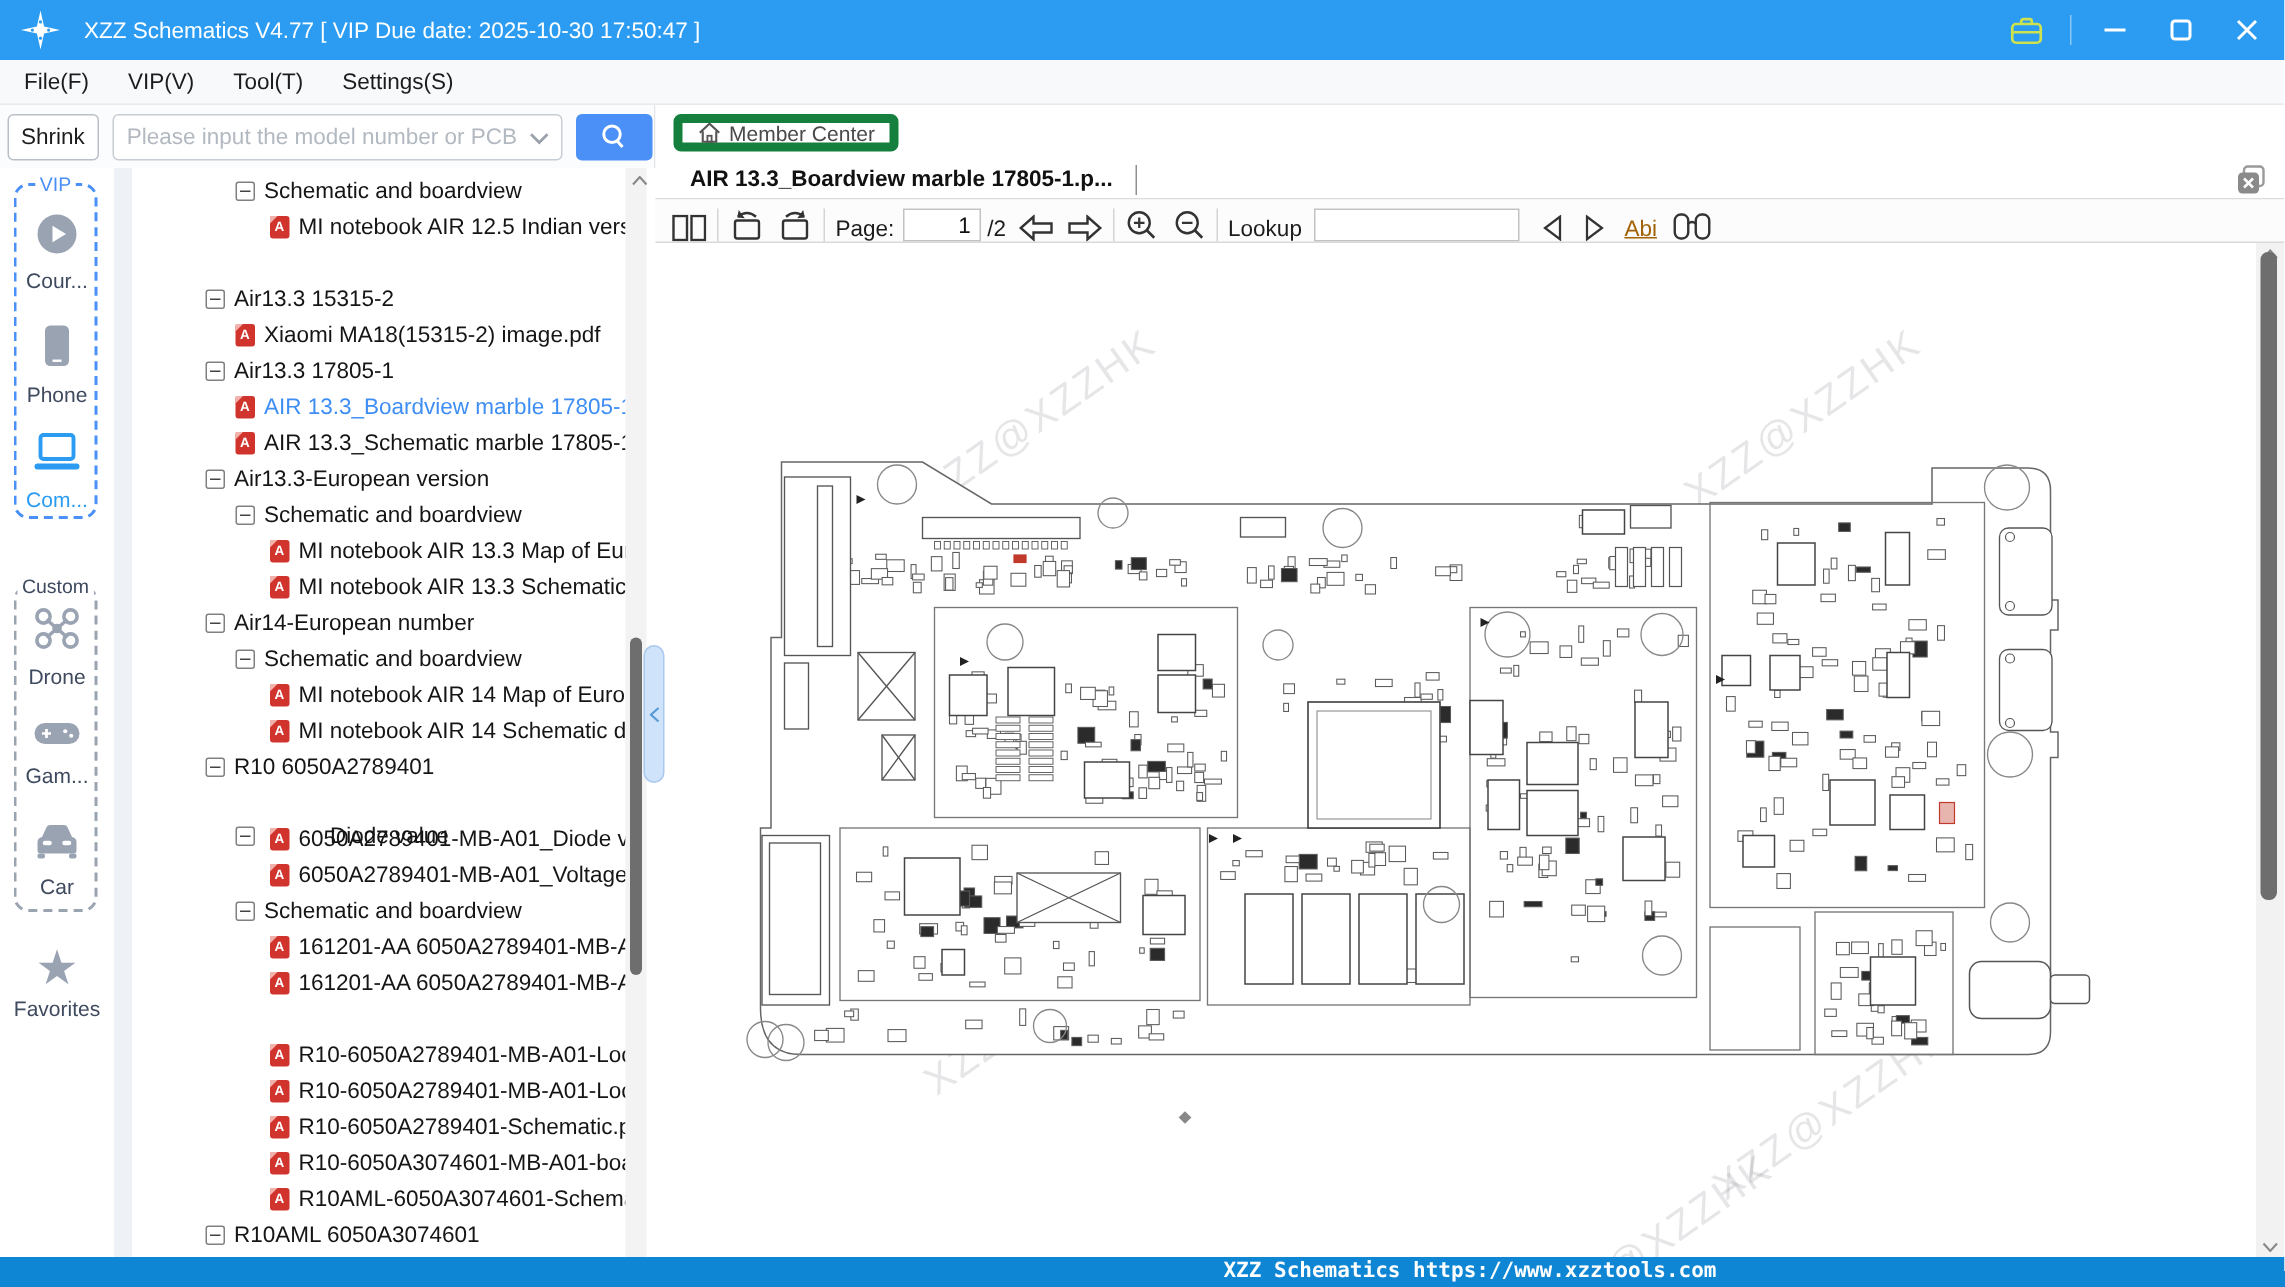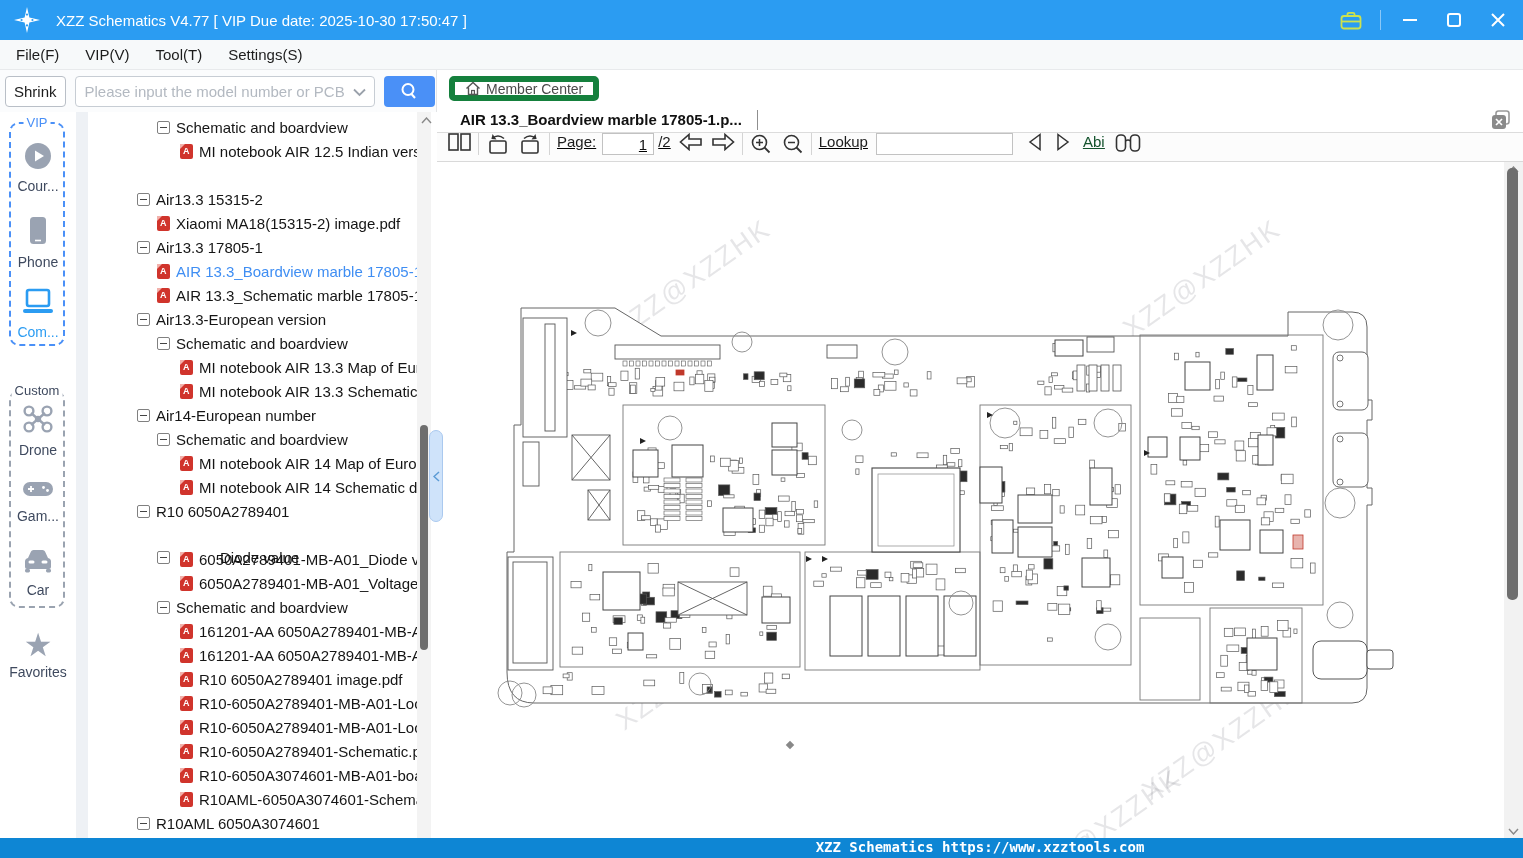--- a/index.html
+++ b/index.html
@@ -57,27 +57,27 @@
   .collapse-handle { left:429px; top:430px; width:14px; height:92px; background:#cfe3fa; border:1px solid #aac9ef; border-radius:7px; display:flex; align-items:center; justify-content:center; color:#5b9bd5; font-size:11px; cursor:pointer; z-index:5; }
 
   
   .member-row { left:437px; top:70px; width:1086px; height:37px; background:#fff; display:flex; align-items:center; }
   .member-btn { margin-left:12px; height:25px; padding:0 10px; border:6px solid #15803d; border-radius:5px; display:flex; align-items:center; gap:5px; font-size:14px; color:#4a4a4a; cursor:pointer; background:#fff; }
   .tab-row { left:437px; top:107px; width:1086px; height:26px; background:#fff; border-bottom:1px solid #dcdcdc; }
   .tab-title { position:absolute; left:23px; top:4px; font-size:15px; font-weight:bold; color:#111; }
   .tab-sep { position:absolute; left:320px; top:3px; width:1px; height:20px; background:#8f8f8f; }
   .closeall { position:absolute; right:12px; top:3px; width:20px; height:20px; cursor:pointer; }
 
-  .toolbar-row { left:437px; top:133px; width:1086px; height:29px; background:#fcfcfc; border-bottom:1px solid #d9d9d9; display:flex; align-items:flex-start;text-decoration:underline; }
+  .toolbar-row { left:437px; top:133px; width:1086px; height:29px; background:#fcfcfc; border-bottom:1px solid #d9d9d9; display:flex; align-items:flex-end; }
   .tbtn { display:flex; align-items:center; justify-content:center; cursor:pointer; flex:none; }
   .vsep { width:1px; height:22px; background:#d4d4d4; margin:0 7px; flex:none; }
   .tool-label { font-size:15px; color:#1c1c1c; flex:none; }
   .page-input { width:52px; height:22px; border:1px solid #c2c2c2; font-size:15px; text-align:right; padding-right:6px; margin-left:6px; outline:none; color:#111; background:#fff; }
   .lookup-input { width:137px; height:22px; border:1px solid #c2c2c2; margin-left:8px; outline:none; font-size:14px; padding:0 5px; background:#fff; }
-  .abi { font-size:15px; color:#14532d; text-decoration:underline; cursor:pointer; flex:none; }
+  .abi { font-size:15px; color:#a16207; text-decoration:underline; cursor:pointer; flex:none; }
 
   
   .viewer { left:437px; top:162px; width:1067px; height:676px; background:#fff; overflow:hidden; }
   .viewer-scrollbar { left:1504px; top:162px; width:19px; height:676px; background:#f2f2f2; }
   .v-thumb { left:1507px; top:168px; width:11px; height:432px; background:#6e6e6e; border-radius:5px; cursor:pointer; }
   .sb-chev { position:absolute; width:19px; height:12px; display:flex; align-items:center; justify-content:center; cursor:pointer; }
 
   
   .statusbar { left:0; top:838px; width:1523px; height:20px; background:#0e86d4; }
   .status-text { position:absolute; left:437px; right:0; top:1px; text-align:center; font-family:"DejaVu Sans Mono",monospace; font-size:14px; font-weight:600; color:#fff; }
@@ -294,24 +294,20 @@
       <span class="toggle-box"></span>
       <span class="t-label">Schematic and boardview</span>
     </div>
     <div class="tree-row" style="top: 507px; left: 92px;">
       <span class="pdf-ic"></span>
       <span class="t-label">161201-AA 6050A2789401-MB-A0</span>
     </div>
     <div class="tree-row" style="top: 531px; left: 92px;">
       <span class="pdf-ic"></span>
       <span class="t-label">161201-AA 6050A2789401-MB-A0</span>
-    </div>
-    <div class="tree-row" style="top: 555px; left: 92px;">
-      <span class="pdf-ic"></span>
-      <span class="t-label">R10 6050A2789401 image.pdf</span>
     </div>
     <div class="tree-row" style="top: 579px; left: 92px;">
       <span class="pdf-ic"></span>
       <span class="t-label">R10-6050A2789401-MB-A01-Loca</span>
     </div>
     <div class="tree-row" style="top: 603px; left: 92px;">
       <span class="pdf-ic"></span>
       <span class="t-label">R10-6050A2789401-MB-A01-Loca</span>
     </div>
     <div class="tree-row" style="top: 627px; left: 92px;">

